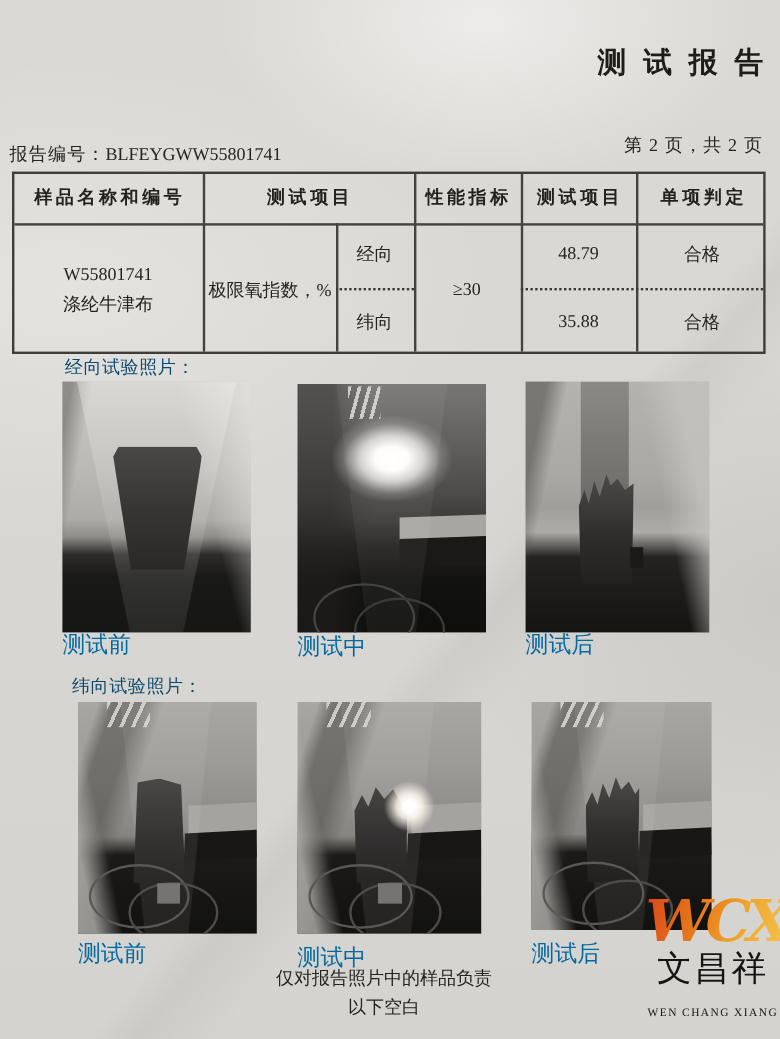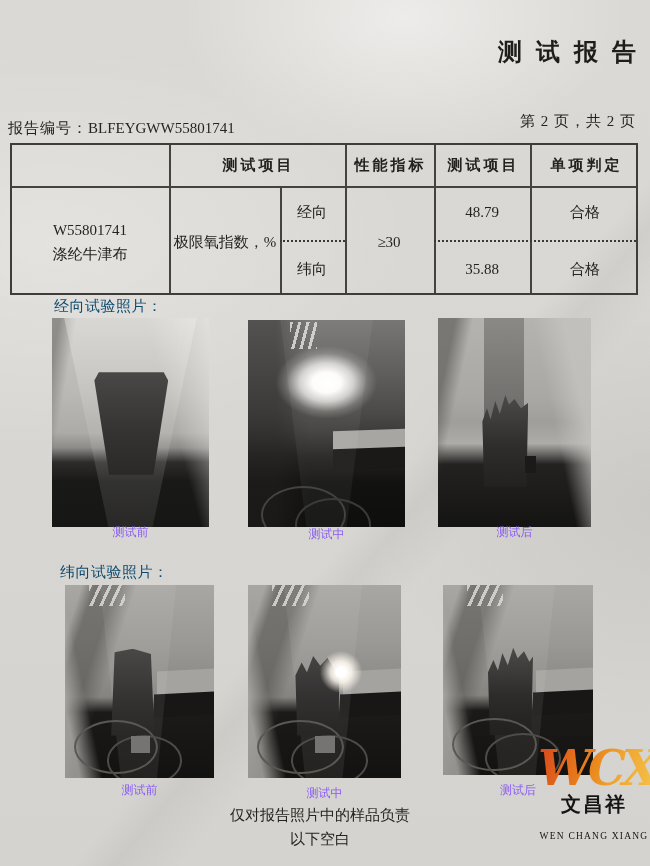--- a/index.html
+++ b/index.html
@@ -27,21 +27,21 @@
   .tbl .v1{left:157px}.tbl .v2{left:333px}.tbl .v3{left:422px}.tbl .v4{left:518px}
   .tbl .vsub{position:absolute;top:41px;bottom:0;left:268px;width:1.5px;background:#45433f;}
   .tbl .hhead{position:absolute;left:0;right:0;top:41px;height:1.5px;background:#45433f;}
   .tbl .dot{position:absolute;top:95px;border-top:2px dotted #3a3834;}
   .tbl .dot1{left:268px;width:65px;}
   .tbl .dot2{left:422px;width:202px;}
   .c{position:absolute;transform:translate(-50%,-50%);white-space:nowrap;font-size:15px;}
   .hd{font-weight:600;letter-spacing:3px;text-indent:3px;color:#24221e;}
   
   .sec{font-size:15px;letter-spacing:.5px;color:#0c4a6e;}
-  .cap{position:absolute;font-size:12px;text-align:center;color:#8b5cf6;}
+  .cap{position:absolute;font-size:19px;color:#0369a1;}
   .footer{left:0;width:640px;text-align:center;font-size:15px;color:#26231e;}
   
   .photo{position:absolute;overflow:hidden;background:#8a8886;}
   .photo > div{position:absolute;}
   
   .p-a{background:
       linear-gradient(255deg, rgba(230,228,225,.85), transparent 30%),
       linear-gradient(100deg, rgba(88,86,83,.5) 0 4%, transparent 13%),
       linear-gradient(180deg,#c9c7c4 0%,#bbb9b6 35%,#adaba8 55%,#8e8c89 62%,#2e2c2a 69%,#191917 78%,#161614 100%);}
   .cyl-a{left:6%;top:0;width:88%;height:100%;
@@ -101,22 +101,22 @@
       background:linear-gradient(180deg,#4c4a48,#2e2c2a 55%,#222020);}
   .wireC{left:6%;bottom:2%;width:54%;height:26%;border:2px solid #5a5854;border-radius:50%;}
   .wireD{left:28%;bottom:-4%;width:48%;height:24%;border:2px solid #4e4c48;border-radius:50%;}
   .clampD{left:44%;bottom:13%;width:13%;height:9%;background:#767472;}
   
   .logo{left:538px;top:744px;width:112px;text-align:center;line-height:1;}
   .wcx{font-family:"DejaVu Serif","Liberation Serif",serif;font-style:italic;font-weight:bold;
        font-size:48px;letter-spacing:-4px;
        background:linear-gradient(110deg,#d9441a 0%,#e8821c 45%,#f0a62e 70%,#f3c04a 100%);
        -webkit-background-clip:text;background-clip:text;color:transparent;display:block;}
-  .logo-cn{font-family:"Liberation Sans","DejaVu Sans",sans-serif;font-weight:700;
-       font-size:20px;letter-spacing:2px;color:#151515;display:block;margin-top:2px;}
+  .logo-cn{font-family:"Liberation Sans","DejaVu Sans",sans-serif;font-weight:400;
+       font-size:29px;letter-spacing:2px;color:#151515;display:block;margin-top:2px;}
   .logo-en{font-family:"Liberation Serif",serif;font-size:9.5px;letter-spacing:1.2px;
        color:#151515;display:block;margin-top:18px;white-space:nowrap;}
 </style>
 </head>
 <body>
 
 <div class="abs title">测试报告</div>
 <div class="abs meta-left">
   <span class="lbl">报告编号：</span><span>BLFEYGWW55801741</span>
 </div>
@@ -125,20 +125,21 @@
 <div class="abs tbl">
   <div class="v v1"></div>
   <div class="v v2"></div>
   <div class="v v3"></div>
   <div class="v v4"></div>
   <div class="vsub"></div>
   <div class="hhead"></div>
   <div class="dot dot1"></div>
   <div class="dot dot2"></div>
 
+  <span class="c hd" style="left:78px;top:20px">样品名称和编号</span>
   <span class="c hd" style="left:245px;top:20px">测试项目</span>
   <span class="c hd" style="left:377px;top:20px">性能指标</span>
   <span class="c hd" style="left:470px;top:20px">测试项目</span>
   <span class="c hd" style="left:573px;top:20px">单项判定</span>
 
   <span class="c" style="left:78px;top:85px">W55801741</span>
   <span class="c" style="left:78px;top:109px">涤纶牛津布</span>
   <span class="c" style="left:213px;top:97px">极限氧指数，%</span>
   <span class="c" style="left:300px;top:67px">经向</span>
   <span class="c" style="left:300px;top:124px">纬向</span>

